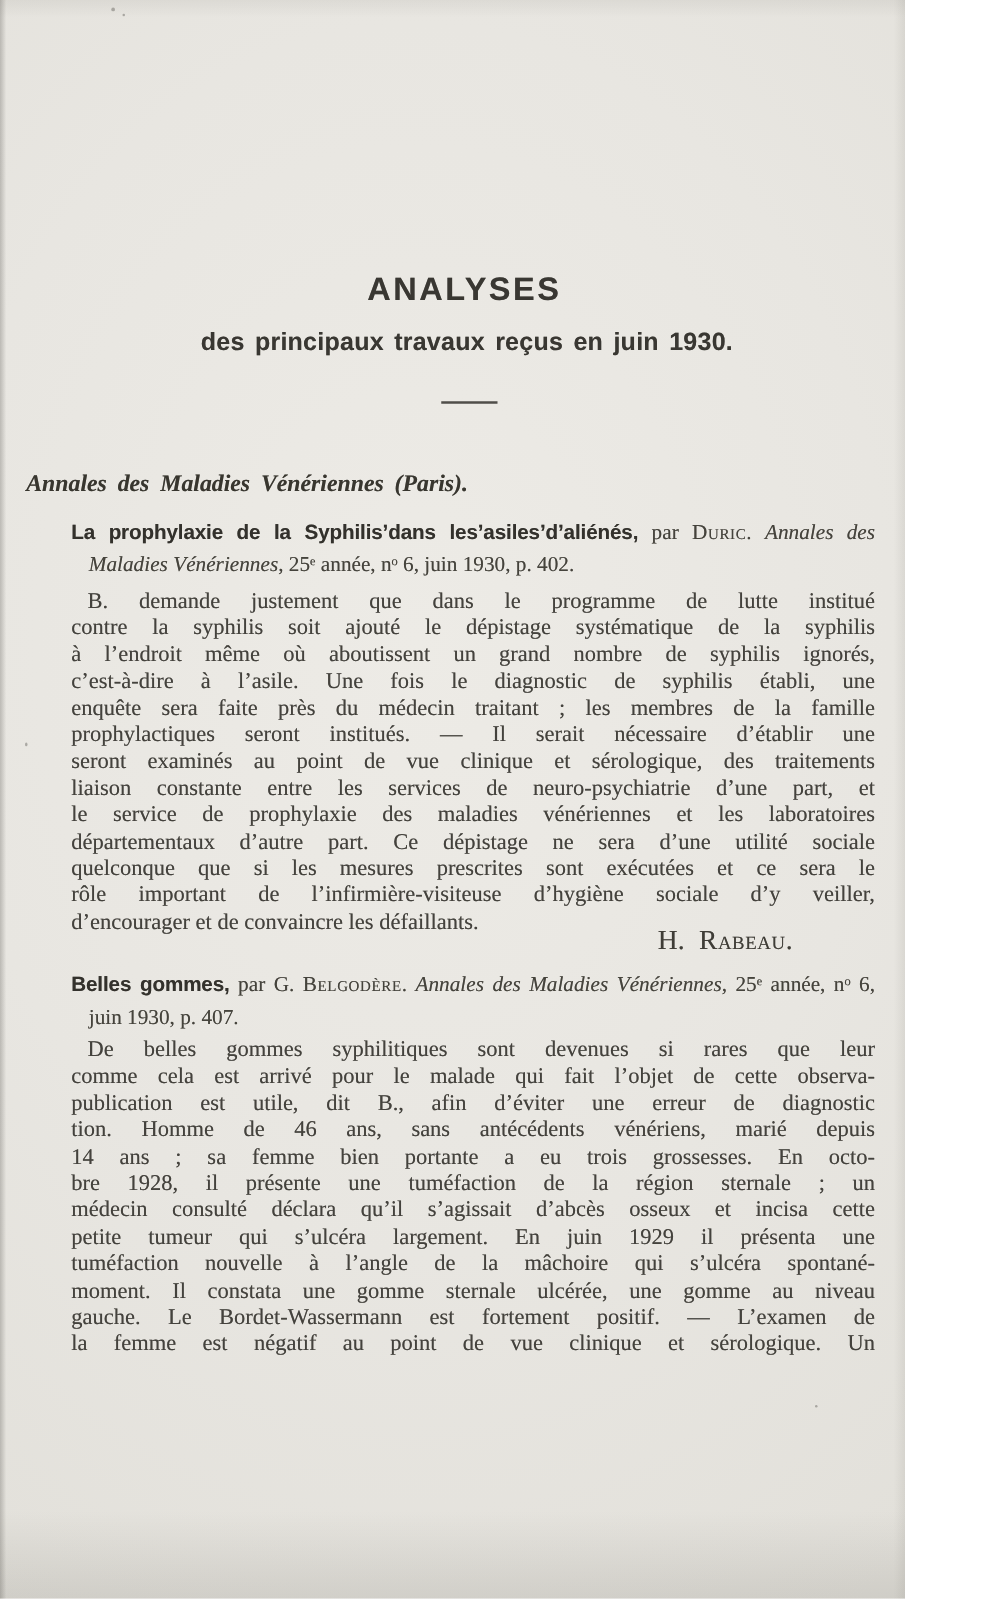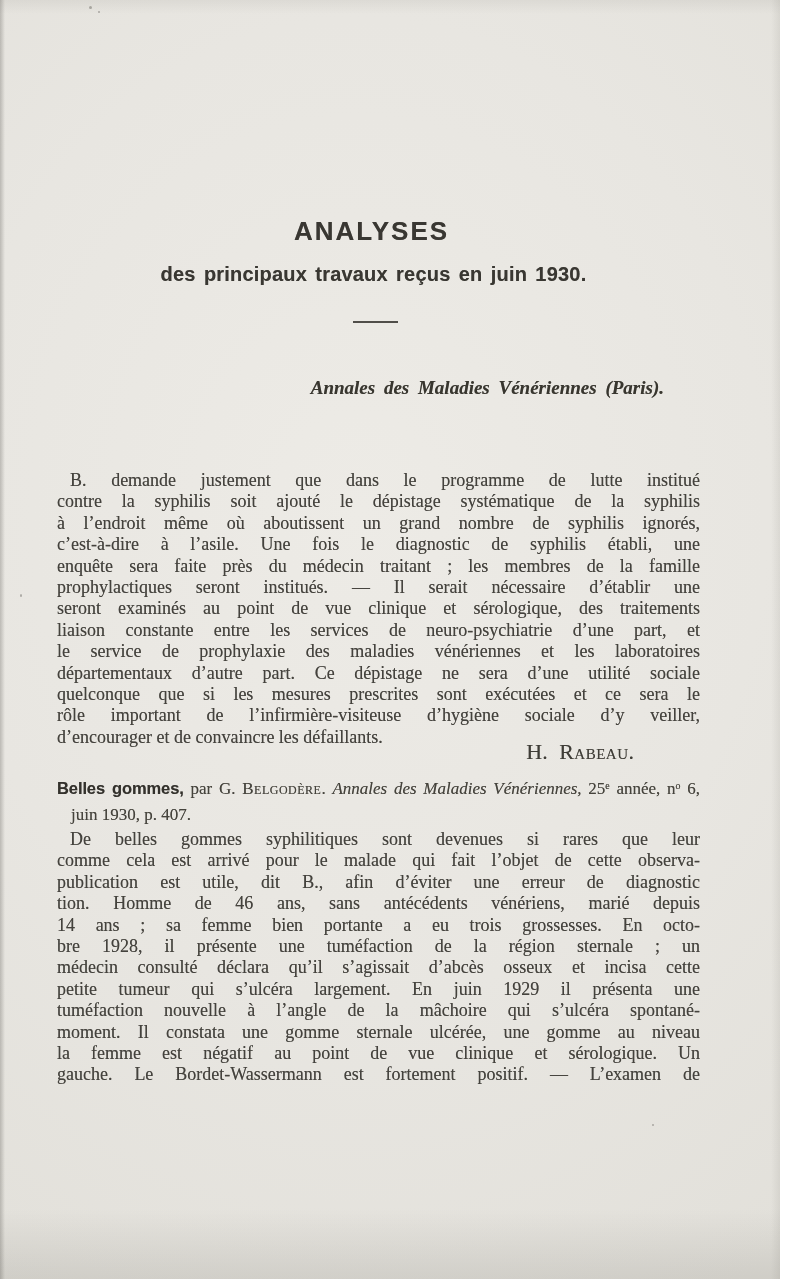--- a/index.html
+++ b/index.html
@@ -1,20 +1,20 @@
 <!DOCTYPE html>
 <html><head>
 <meta charset="utf-8">
 <style>
   html, body { margin: 0; padding: 0; }
   body { width: 800px; }
 
   .page {
     position: relative;
-    width: 780px;
+    width: 724px;
     height: 1279px;
     overflow: hidden;
     font-family: "Liberation Serif", serif;
     color: #44423d;
     background:
       linear-gradient(90deg, rgba(85,83,78,.30) 0px, rgba(85,83,78,0) 5px),
       linear-gradient(270deg, rgba(120,118,110,.12) 0px, rgba(0,0,0,0) 9px),
       linear-gradient(180deg, rgba(120,118,110,.10) 0px, rgba(0,0,0,0) 14px),
       linear-gradient(0deg, rgba(110,108,100,.16) 0px, rgba(0,0,0,0) 70px),
       radial-gradient(ellipse 95% 70% at 46% 40%, #edebe6 0%, #e8e6e1 55%, #e2e0da 100%);
@@ -50,21 +50,21 @@
 
   .rule {
     position: absolute;
     top: 321px; left: 296px;
     width: 45px; height: 2px;
     background: #504e49;
   }
 
   .section-heading {
     top: 377px;
-    text-align: right;
+    text-align: left;
     transform: translateX(-36px);
     font: italic 700 19px/1.2 "Liberation Serif", serif;
     word-spacing: 4px;
     color: #38362f;
   }
 
   .ref {
     text-align: justify;
     font-size: 17px;
     line-height: 26px;
@@ -122,20 +122,21 @@
   <div class="content">
 
     <h1 class="blk title">ANALYSES</h1>
 
     <h2 class="blk subtitle">des principaux travaux reçus en juin 1930.</h2>
 
     <div class="rule"></div>
 
     <h3 class="blk section-heading">Annales des Maladies Vénériennes (Paris).</h3>
 
+    <p class="blk ref ref1"><span class="rt">La prophylaxie de la Syphilis’dans les’asiles’d’aliénés,</span><span> par </span><span class="sc">Duric</span><span>. </span><span class="it">Annales des Maladies Vénériennes,</span><span> 25ᵉ année, nᵒ 6, juin 1930, p. 402.</span></p>
 
     <div class="blk para1">
       <div class="ln ind">B. demande justement que dans le programme de lutte institué</div>
       <div class="ln">contre la syphilis soit ajouté le dépistage systématique de la syphilis</div>
       <div class="ln">à l’endroit même où aboutissent un grand nombre de syphilis ignorés,</div>
       <div class="ln">c’est-à-dire à l’asile. Une fois le diagnostic de syphilis établi, une</div>
       <div class="ln">enquête sera faite près du médecin traitant ; les membres de la famille</div>
       <div class="ln">prophylactiques seront institués. — Il serait nécessaire d’établir une</div>
       <div class="ln">seront examinés au point de vue clinique et sérologique, des traitements</div>
       <div class="ln">liaison constante entre les services de neuro-psychiatrie d’une part, et</div>
@@ -154,18 +155,18 @@
       <div class="ln ind">De belles gommes syphilitiques sont devenues si rares que leur</div>
       <div class="ln">comme cela est arrivé pour le malade qui fait l’objet de cette observa-</div>
       <div class="ln">publication est utile, dit B., afin d’éviter une erreur de diagnostic</div>
       <div class="ln">tion. Homme de 46 ans, sans antécédents vénériens, marié depuis</div>
       <div class="ln">14 ans ; sa femme bien portante a eu trois grossesses. En octo-</div>
       <div class="ln">bre 1928, il présente une tuméfaction de la région sternale ; un</div>
       <div class="ln">médecin consulté déclara qu’il s’agissait d’abcès osseux et incisa cette</div>
       <div class="ln">petite tumeur qui s’ulcéra largement. En juin 1929 il présenta une</div>
       <div class="ln">tuméfaction nouvelle à l’angle de la mâchoire qui s’ulcéra spontané-</div>
       <div class="ln">moment. Il constata une gomme sternale ulcérée, une gomme au niveau</div>
+      <div class="ln">gauche. Le Bordet-Wassermann est fortement positif. — L’examen de</div>
       <div class="ln">la femme est négatif au point de vue clinique et sérologique. Un</div>
-      <div class="ln">gauche. Le Bordet-Wassermann est fortement positif. — L’examen de</div>
     </div>
 
   </div>
 </div>
 
 </body></html>

